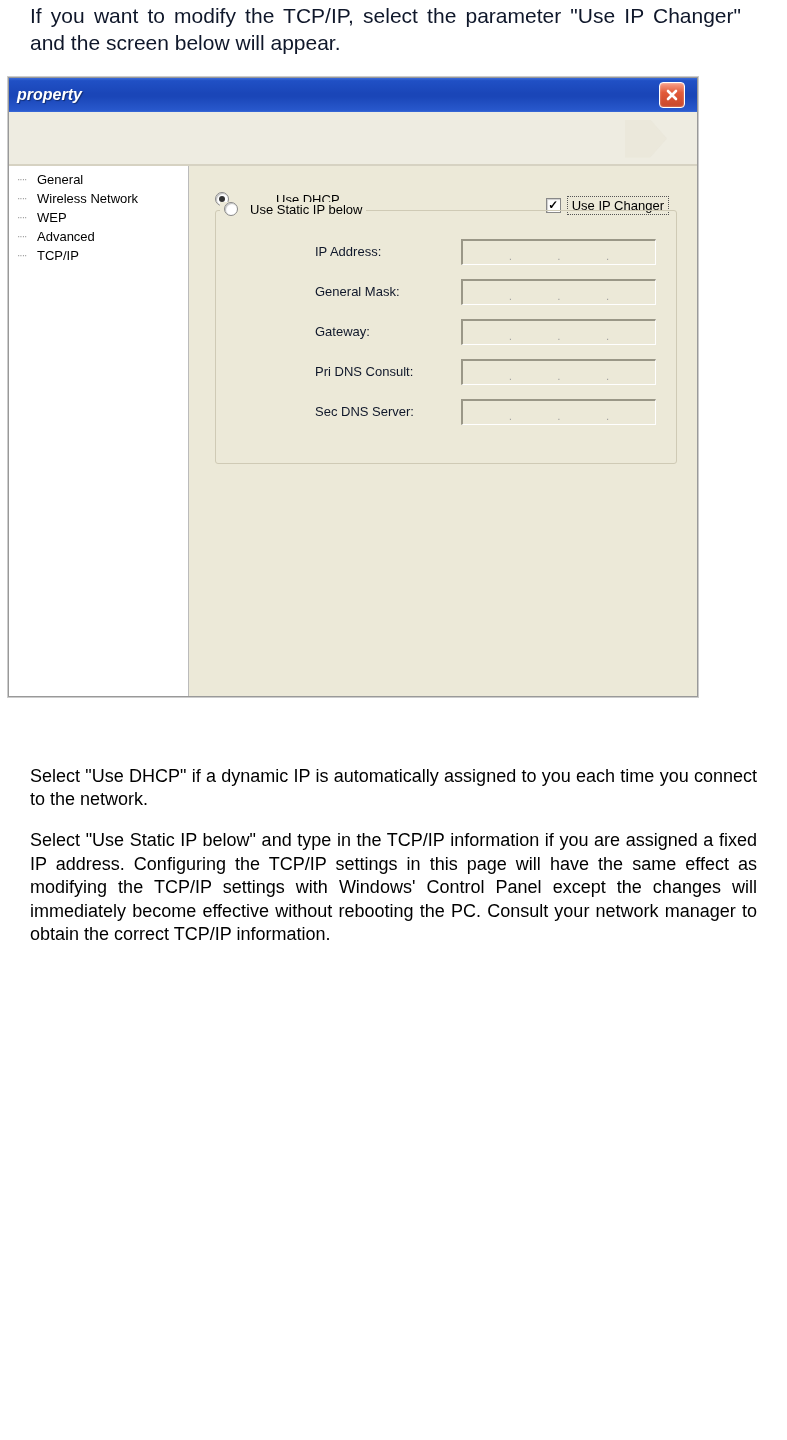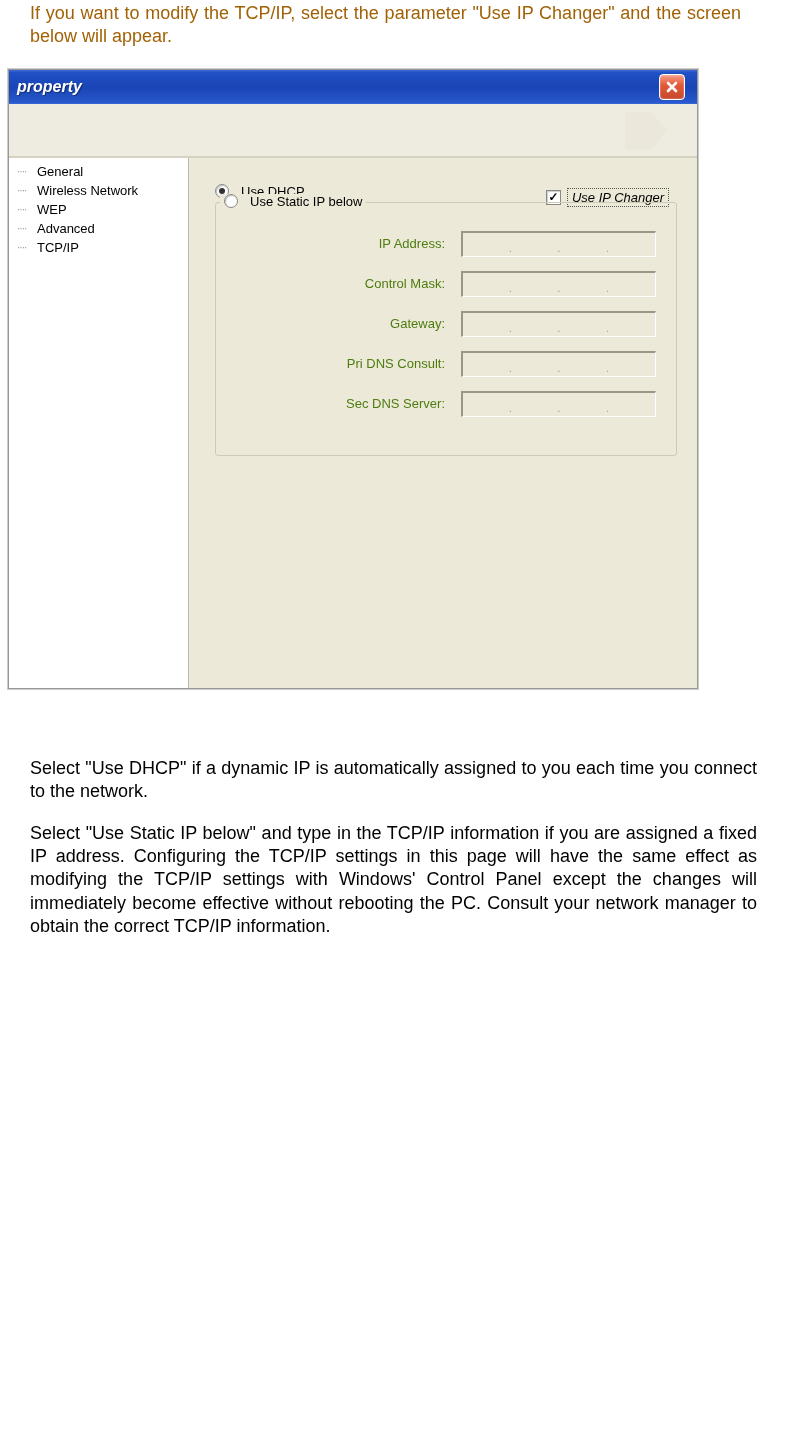--- a/index.html
+++ b/index.html
@@ -8,23 +8,23 @@
     padding: 0;
     background: #fff;
     font-family: Arial, Helvetica, sans-serif;
     width: 787px;
   }
   .page {
     width: 787px;
     padding: 0 30px;
   }
   .intro-text {
-    font-size: 18px;
+    font-size: 21px;
     line-height: 1.3;
-    color: #a16207;
+    color: #0f172a;
     text-align: justify;
     margin: 2px 16px 20px 0;
   }
   .window {
     width: 690px;
     border: 1px solid #999;
     background: #ece9d8;
     margin-left: -22px;
     box-shadow: 0 0 0 1px #ccc;
   }
@@ -131,26 +131,26 @@
     justify-content: center;
     font-size: 12px;
     font-weight: bold;
     font-family: "MS Sans Serif", Tahoma, sans-serif;
     cursor: pointer;
     margin-right: 6px;
   }
   .dotted-outline {
     border: 1px dotted #555;
     padding: 1px 4px;
-    font-style: italic;
   }
   .radio-row {
     display: flex;
     align-items: center;
     margin: 12px 0 8px 0;
+    gap: 35px;
   }
   .radio {
     width: 14px;
     height: 14px;
     border-radius: 50%;
     border: 1px solid #888;
     background: #fff;
     box-shadow: inset 1px 1px 1px rgba(0,0,0,0.25);
     display:flex;
     align-items:center;
@@ -179,23 +179,23 @@
     display:flex;
     align-items:center;
   }
   .field-row {
     display: flex;
     align-items: center;
     justify-content: flex-end;
     margin: 14px 0;
   }
   .field-label {
-    color: #4d7c0f;
-    font-size: 13px;
-    text-align: right;
+    color: #0f172a;
+    font-size: 13px;
+    text-align: left;
     margin-right: 16px;
     width: 130px;
   }
   .ip-input {
     width: 195px;
     height: 26px;
     background: #ece9d8;
     border-top: 2px solid #9a9787;
     border-left: 2px solid #9a9787;
     border-right: 1px solid #fff;
@@ -301,21 +301,21 @@
 
           <div class="field-row">
             <span class="field-label">IP Address:</span>
             <div class="ip-input">
               <span class="ip-dot">.</span>
               <span class="ip-dot">.</span>
               <span class="ip-dot">.</span>
             </div>
           </div>
           <div class="field-row">
-            <span class="field-label">Control Mask:</span>
+            <span class="field-label">General Mask:</span>
             <div class="ip-input">
               <span class="ip-dot">.</span>
               <span class="ip-dot">.</span>
               <span class="ip-dot">.</span>
             </div>
           </div>
           <div class="field-row">
             <span class="field-label">Gateway:</span>
             <div class="ip-input">
               <span class="ip-dot">.</span>

